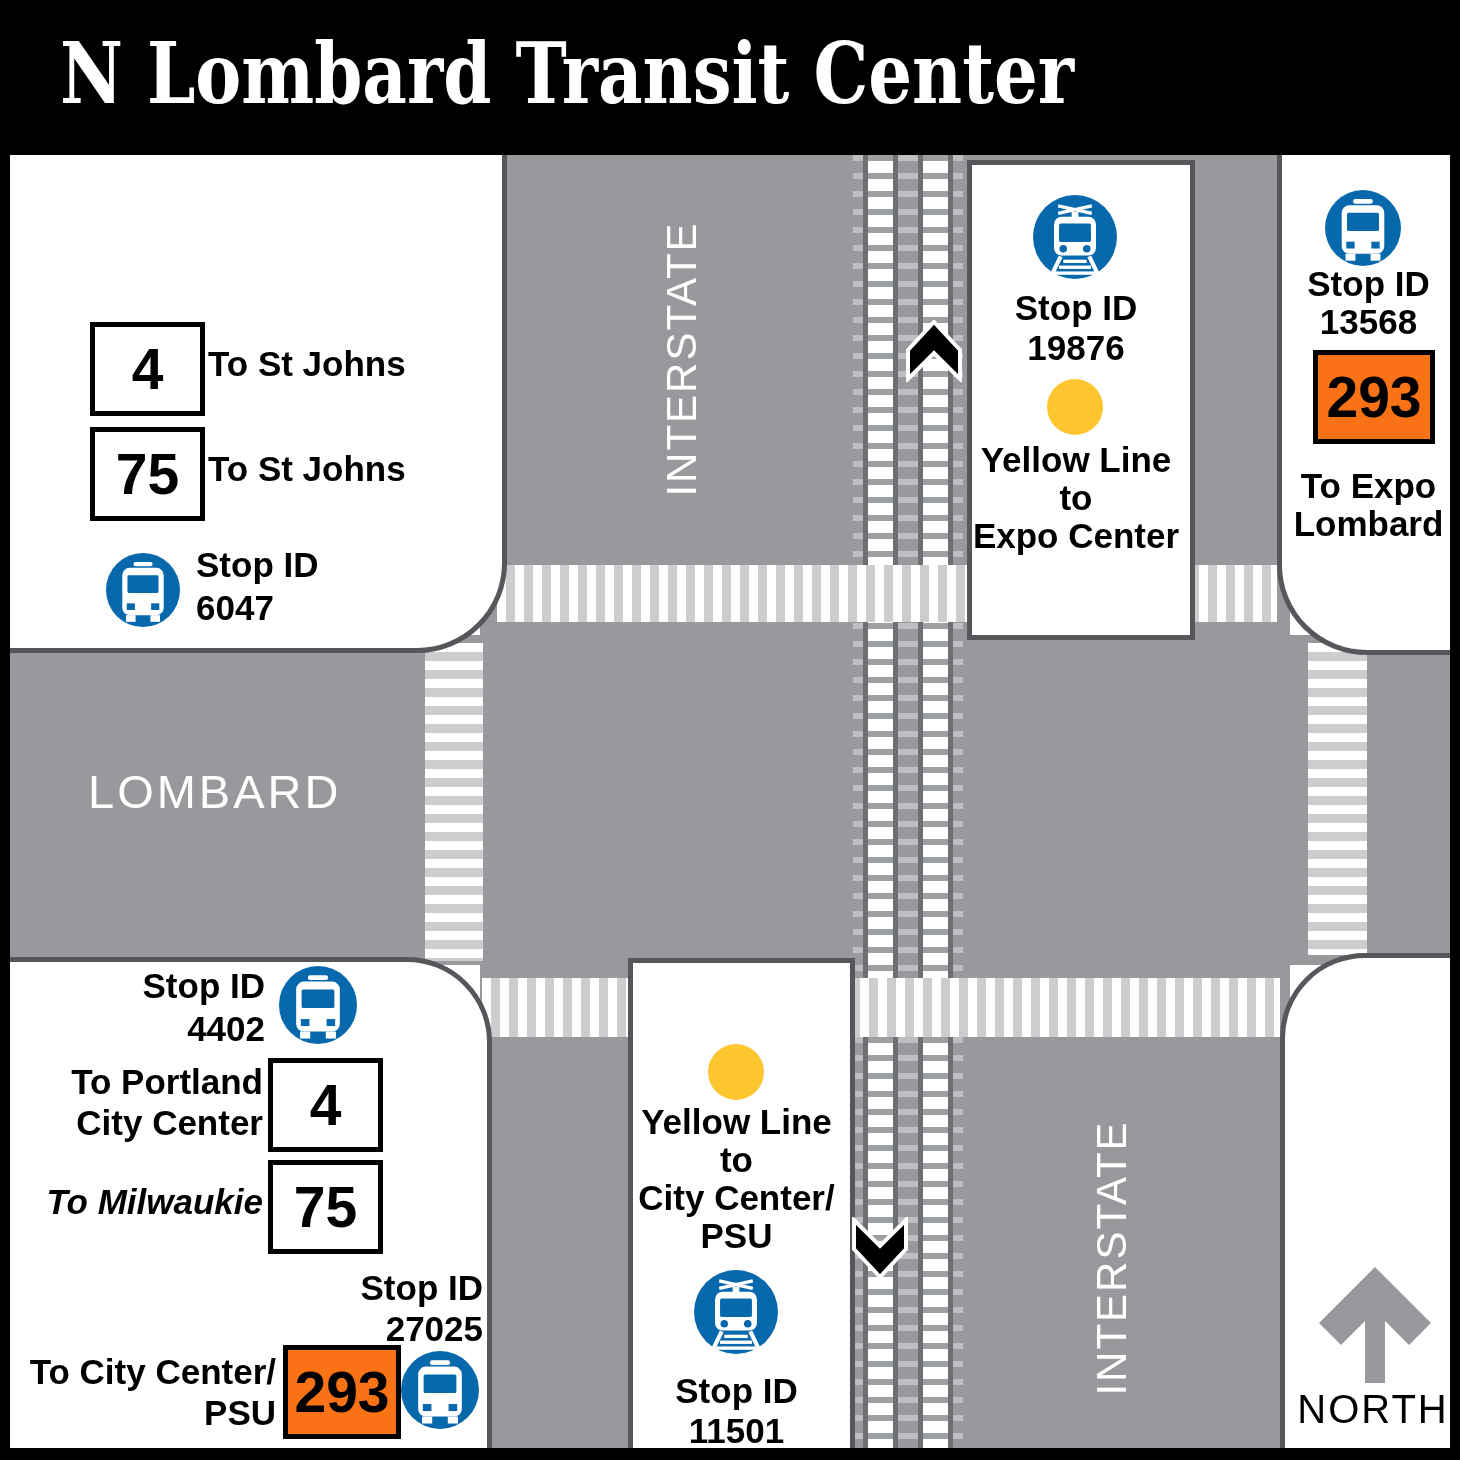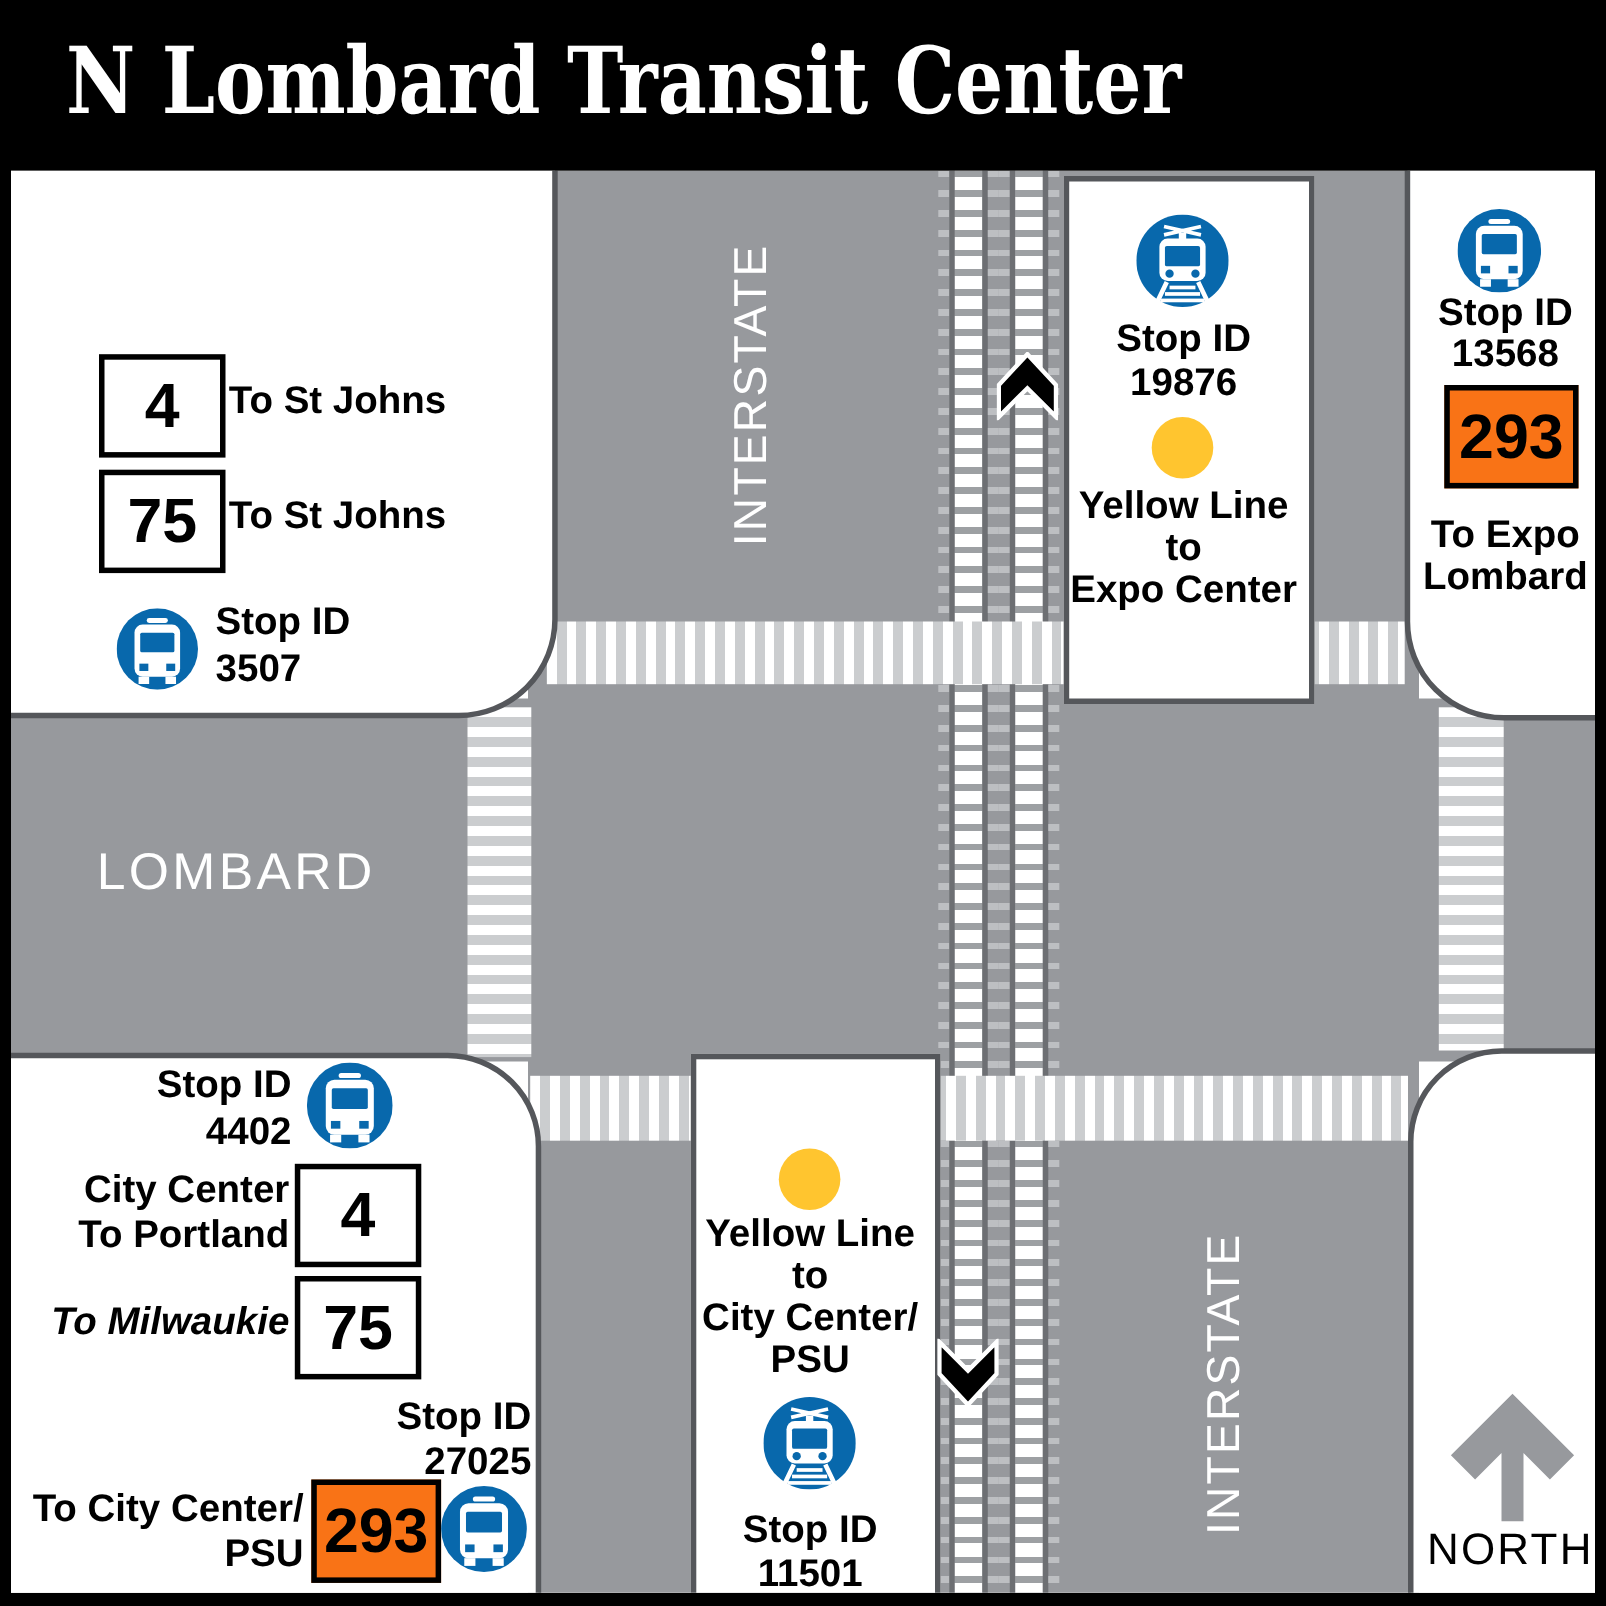--- a/index.html
+++ b/index.html
@@ -109,21 +109,21 @@
         <rect x="22" y="20" width="56" height="64" rx="10" fill="#fff"></rect>
         <rect x="29" y="30" width="42" height="24" rx="2" fill="#0868AC"></rect>
         <rect x="28" y="68" width="11" height="9" fill="#0868AC"></rect>
         <rect x="61" y="68" width="11" height="9" fill="#0868AC"></rect>
         <rect x="27" y="84" width="13" height="9" fill="#fff"></rect>
         <rect x="60" y="84" width="13" height="9" fill="#fff"></rect>
       </svg>
     </div>
     <div class="lbl" style="left:186px;top:388px;">
       <div>Stop ID</div>
-      <div>3507</div>
+      <div>6047</div>
     </div>
 
     <div class="icon" style="left:1023px;top:40px;">
       <svg width="84" height="84" viewBox="0 0 100 100">
         <circle cx="50" cy="50" r="50" fill="#0868AC"></circle>
         <path d="M30 13 L70 22 M70 13 L30 22" stroke="#fff" stroke-width="4" fill="none"></path>
         <rect x="46" y="20" width="8" height="8" fill="#fff"></rect>
         <rect x="25" y="26" width="50" height="46" rx="9" fill="#fff"></rect>
         <rect x="31" y="34" width="38" height="22" rx="2" fill="#0868AC"></rect>
         <circle cx="36" cy="64" r="4.5" fill="#0868AC"></circle>
@@ -179,22 +179,22 @@
         <rect x="37" y="12" width="26" height="6" rx="3" fill="#fff"></rect>
         <rect x="22" y="20" width="56" height="64" rx="10" fill="#fff"></rect>
         <rect x="29" y="30" width="42" height="24" rx="2" fill="#0868AC"></rect>
         <rect x="28" y="68" width="11" height="9" fill="#0868AC"></rect>
         <rect x="61" y="68" width="11" height="9" fill="#0868AC"></rect>
         <rect x="27" y="84" width="13" height="9" fill="#fff"></rect>
         <rect x="60" y="84" width="13" height="9" fill="#fff"></rect>
       </svg>
     </div>
     <div class="lbl rgt" style="left:0;top:906px;width:253px;line-height:41px;">
+      <div>To Portland</div>
       <div>City Center</div>
-      <div>To Portland</div>
     </div>
     <div class="badge" style="left:258px;top:903px;width:105px;height:84px;">
       <span>4</span>
     </div>
     <div class="lbl rgt" style="left:0;top:1026px;width:253px;line-height:42px;font-style:italic;">To Milwaukie</div>
     <div class="badge" style="left:258px;top:1005px;width:105px;height:84px;">
       <span>75</span>
     </div>
     <div class="lbl rgt" style="left:200px;top:1112px;width:273px;line-height:41px;">
       <div>Stop ID</div>

